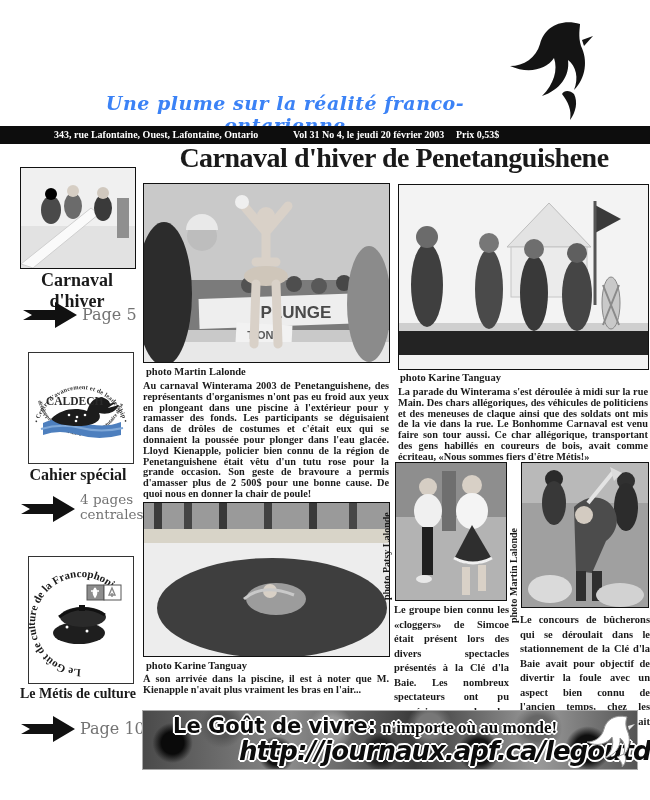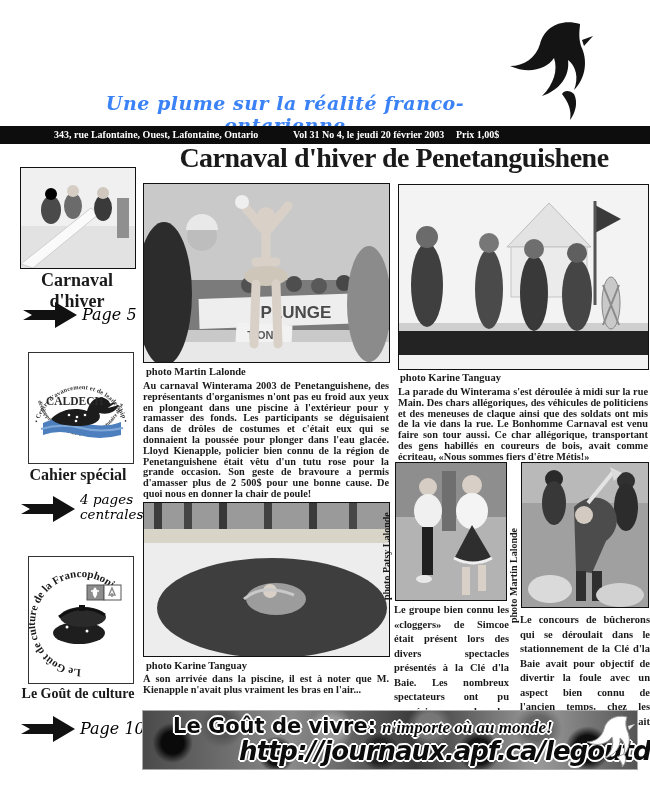--- a/index.html
+++ b/index.html
@@ -26,63 +26,63 @@
   
   .cap{position:absolute;text-align:center;font-weight:700;}
   .credit{position:absolute;font-size:10.5px;font-weight:700;white-space:nowrap;}
   .body{position:absolute;margin:0;font-size:10.3px;font-weight:700;line-height:10.8px;
         text-align:justify;overflow:hidden;}
   .body2{position:absolute;margin:0;font-size:10.5px;font-weight:700;line-height:14.5px;
         text-align:justify;overflow:hidden;}
   .vcap{position:absolute;writing-mode:vertical-rl;transform:rotate(180deg);
         font-size:10px;font-weight:700;white-space:nowrap;text-align:left;}
   
-  .navlink{position:absolute;font-family:"DejaVu Serif",serif;font-style:italic;
-           font-size:16px;color:#000000;cursor:pointer;}
+  .navlink{position:absolute;font-family:"DejaVu Serif",serif;
+           font-size:16px;color:#737373;cursor:pointer;}
   .navsmall{font-size:13.5px;line-height:15px;}
   .logobox{position:absolute;border:1.5px solid #333;background:#fff;}
   
   .banner{position:absolute;left:143px;top:711px;width:494px;height:58px;outline:1px solid #aaa;
     background:
       radial-gradient(circle 28px at 6% 55%, #0a0a0a 0 40%, transparent 72%),
       radial-gradient(circle 30px at 16% 25%, #555 0 40%, transparent 75%),
       radial-gradient(circle 26px at 27% 75%, #111 0 40%, transparent 70%),
       radial-gradient(circle 30px at 38% 30%, #999 0 40%, transparent 75%),
       radial-gradient(circle 26px at 48% 70%, #222 0 45%, transparent 75%),
       radial-gradient(circle 30px at 58% 25%, #777 0 40%, transparent 75%),
       radial-gradient(circle 28px at 68% 70%, #141414 0 45%, transparent 75%),
       radial-gradient(circle 32px at 80% 30%, #666 0 40%, transparent 75%),
       radial-gradient(circle 30px at 90% 65%, #0f0f0f 0 45%, transparent 75%),
       linear-gradient(90deg,#4a4a4a,#8a8a8a 30%,#3a3a3a 55%,#9a9a9a 80%,#555);}
   .outl{color:#0c0c0c;text-shadow:-2px 0 #fff,2px 0 #fff,0 -2px #fff,0 2px #fff,
         -1px -1px #fff,1px -1px #fff,-1px 1px #fff,1px 1px #fff;}
   .ban-line1{position:absolute;left:30px;top:3px;white-space:nowrap;}
   .ban-brand{font-family:"DejaVu Sans",sans-serif;font-weight:700;font-size:21px;}
-  .ban-slogan{font-family:"Liberation Serif",serif;font-weight:700;font-size:17px;margin-left:6px;font-style:italic;}
+  .ban-slogan{font-family:"Liberation Serif",serif;font-weight:700;font-size:17px;margin-left:6px;}
   .ban-url{position:absolute;left:96px;top:25px;font-family:"DejaVu Sans",sans-serif;
            font-weight:700;font-style:italic;font-size:26px;letter-spacing:-1px;white-space:nowrap;}
   .banbird{position:absolute;right:2px;top:2px;}
   .arrow{position:absolute;cursor:pointer;}
 </style>
 </head>
 <body>
 
 <div class="page">
 
   <svg class="mastbird" width="92" height="104" viewBox="0 0 92 104">
     <path fill="#141414" d="M78,6 C58,0 42,10 38,26 C34,40 22,48 8,48 C26,56 44,52 52,40 C56,52 52,66 40,78 C58,72 68,58 66,42 C74,48 77,60 72,72 C84,60 86,42 79,28 C76,18 78,10 78,6 Z"></path>
     <path fill="#141414" d="M60,76 C66,84 70,92 68,102 C74,94 76,84 72,76 C68,72 62,72 60,76 Z"></path>
     <path fill="#141414" d="M80,22 L91,18 L82,28 Z"></path>
   </svg>
   <div class="tagline">Une plume sur la réalité franco-ontarienne</div>
 
   <div class="infobar">
     <span class="ib-a">343, rue Lafontaine, Ouest, Lafontaine, Ontario</span>
     <span class="ib-b">Vol 31  No 4, le jeudi 20 février  2003</span>
-    <span class="ib-c">Prix 1,00$</span>
+    <span class="ib-c">Prix 0,53$</span>
   </div>
 
   <h2 class="headline">Carnaval d'hiver de Penetanguishene</h2>
 
   <div class="photo" style="left:20px;top:167px;width:114px;height:100px;">
     <svg width="114" height="100" viewBox="0 0 114 100">
       <rect width="114" height="100" fill="#f0f0f0"></rect>
       <rect y="58" width="114" height="42" fill="#e2e2e2"></rect>
       <path d="M0,96 L70,40 L78,46 L12,100 Z" fill="#fafafa" stroke="#cfcfcf"></path>
       <ellipse cx="30" cy="42" rx="10" ry="14" fill="#4a4a4a"></ellipse>
@@ -147,21 +147,21 @@
       <path d="M30,60 Q52,44 76,58" fill="none" stroke="#111" stroke-width="3"></path>
       <rect x="50" y="48" width="6" height="6" fill="#111"></rect>
       <circle cx="38" cy="70" r="1.5" fill="#fff"></circle>
         <circle cx="58" cy="74" r="1.5" fill="#fff"></circle>
       <rect x="58" y="28" width="17" height="15" fill="#8d8d8d" stroke="#555"></rect>
       <path d="M66,31 L66,40 M62,34 L70,34 M66,31 Q63,36 66,40 Q69,36 66,31" stroke="#fff" stroke-width="1.6" fill="none"></path>
       <rect x="75" y="28" width="17" height="15" fill="#fff" stroke="#555"></rect>
       <path d="M83,31 L86,38 L80,38 Z M83,40 L83,36" fill="none" stroke="#888" stroke-width="1.4"></path>
     </svg>
   </div>
-  <div class="cap" style="left:8px;top:686px;width:140px;font-size:14px;">Le Goût de culture</div>
+  <div class="cap" style="left:8px;top:686px;width:140px;font-size:14px;">Le Métis de culture</div>
 
   <svg class="arrow" style="left:20px;top:714px;" width="56" height="30" viewBox="0 0 56 30">
     <path fill="#111" d="M1,10 L33,10 L33,2 L55,15 L33,28 L33,20 L1,20 L10,15 Z"></path>
   </svg>
   <div class="navlink" style="left:80px;top:719px;">Page 10</div>
 
   <div class="photo" style="left:143px;top:183px;width:245px;height:178px;">
     <svg width="245" height="178" viewBox="0 0 245 178">
       <rect width="245" height="178" fill="#c9c9c9"></rect>
       <rect y="96" width="245" height="50" fill="#7b7b7b"></rect>

